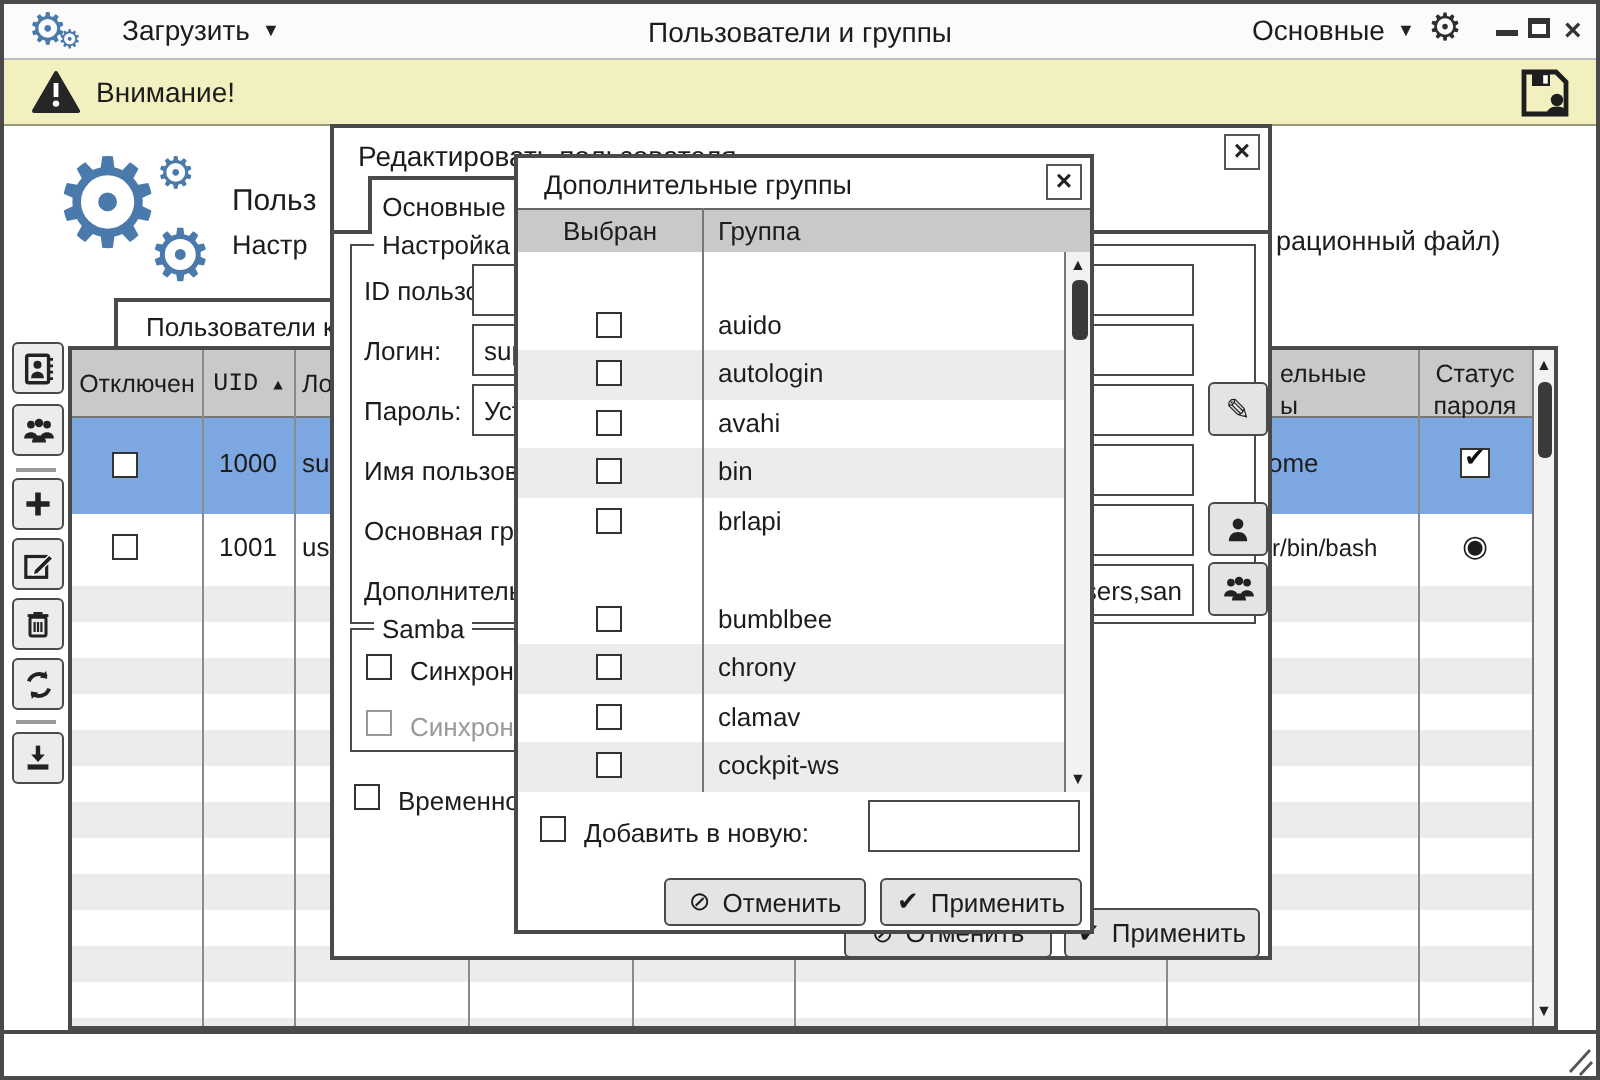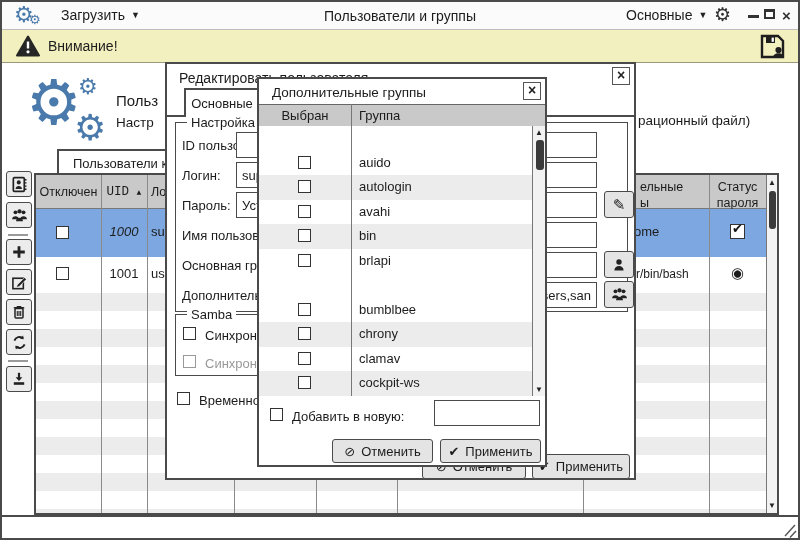--- a/index.html
+++ b/index.html
@@ -168,21 +168,21 @@
       <span class="hlabel" style="left:65px;top:10px;width:46px;font-family:Liberation Mono, monospace;"><span>UID</span> <span style="font-size:8px;">▲</span></span>
       <span class="hlabel" style="left:115px;top:10px;">Ло</span>
       <span class="hlabel" style="left:604px;top:5px;">ельные</span>
       <span class="hlabel" style="left:604px;top:21px;">ы</span>
       <span class="hlabel" style="left:673px;top:5px;width:57px;">Статус</span>
       <span class="hlabel" style="left:673px;top:21px;width:57px;">пароля</span>
     </div>
 
     <div class="trow" style="top:34px;height:48px;background:#7da7e0;">
       <span class="cb" style="left:20px;top:17px;"></span>
-      <span class="cell" style="left:65px;top:15px;width:46px;text-align:center;font-style:italic;">1000</span>
+      <span class="cell" style="left:65px;top:15px;width:46px;text-align:center;">1000</span>
       <span class="cell" style="left:115px;top:15px;">su</span>
       <span class="cell" style="left:598px;top:15px;">ome</span>
       <span class="cb checked" style="left:694px;top:15px;">
           <span class="tick">✔</span>
         </span>
     </div>
     <div class="trow" style="top:82px;height:36px;background:#fff;">
       <span class="cb" style="left:20px;top:10px;"></span>
       <span class="cell" style="left:65px;top:9px;width:46px;text-align:center;">1001</span>
       <span class="cell" style="left:115px;top:9px;">us</span>

